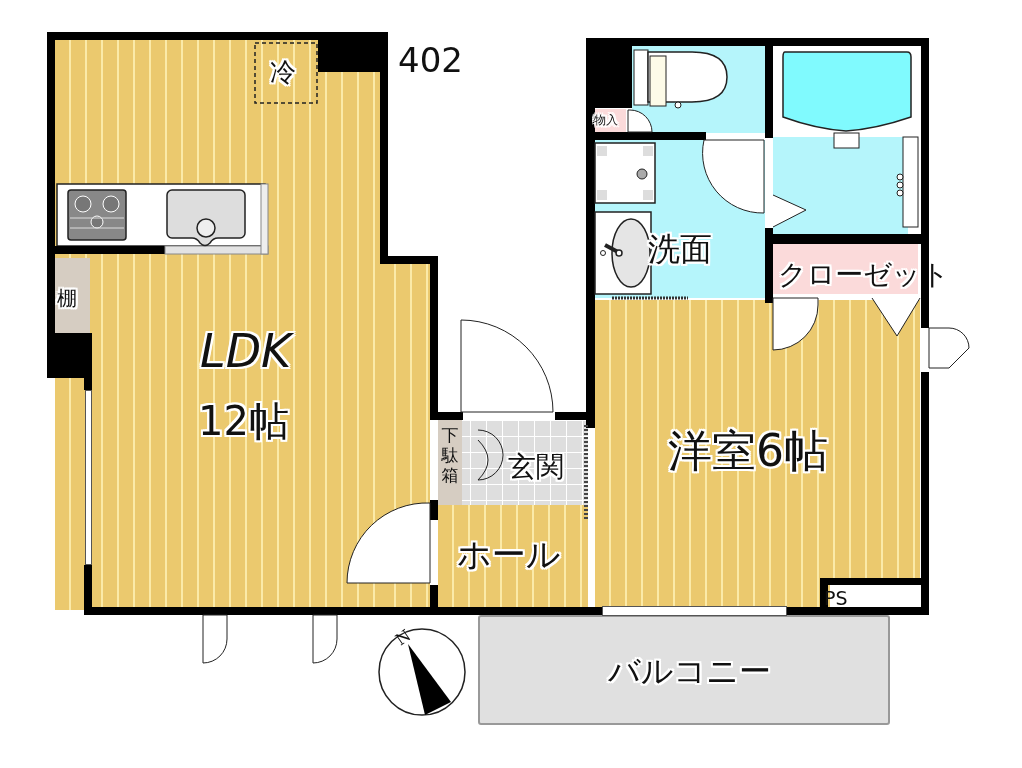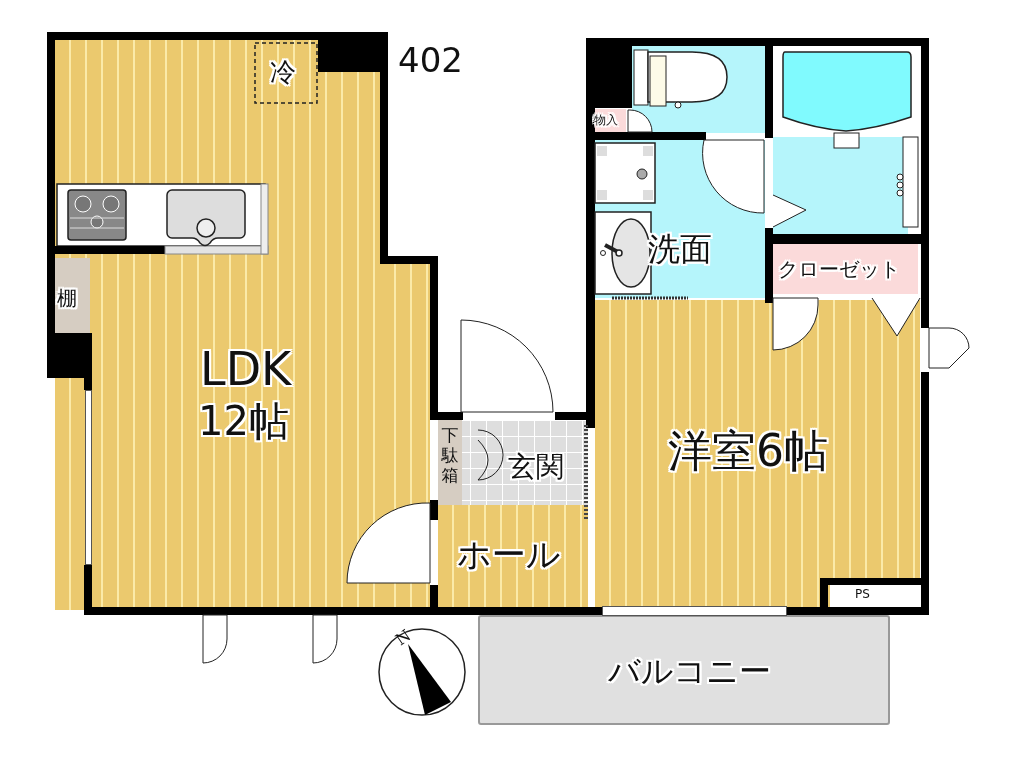--- a/index.html
+++ b/index.html
@@ -140,28 +140,28 @@
 
   <g>
     <circle cx="422" cy="672" r="43" fill="#fff" stroke="#222" stroke-width="1.5"></circle>
     <polygon points="408,644 451,702 425,715" fill="#000"></polygon>
   </g>
 </svg>
 
 <div class="plain" style="left:398px;top:40px;font-size:34px;">402</div>
 <div class="label" style="left:270px;top:55px;font-size:26px;">冷</div>
 <div class="label" style="left:57px;top:285px;font-size:20px;">棚</div>
-<div class="label" style="left:200px;top:342px;font-size:46px;">LDK</div>
+<div class="label" style="left:200px;top:324px;font-size:46px;font-style:italic;">LDK</div>
 <div class="label" style="left:198px;top:394px;font-size:40px;">12帖</div>
 <div class="label" style="left:594px;top:112px;font-size:12px;">物入</div>
 <div class="label" style="left:648px;top:228px;font-size:32px;">洗面</div>
-<div class="label" style="left:778px;top:256px;font-size:20px;">クローゼット</div>
+<div class="label" style="left:778px;top:256px;font-size:28px;">クローゼット</div>
 <div class="label" style="left:668px;top:422px;font-size:44px;">洋室6帖</div>
 <div class="abs" style="left:440px;top:425px;width:20px;font-size:17px;line-height:20px;text-align:center;color:#111;">
   <div>下</div>
   <div>駄</div>
   <div>箱</div>
 </div>
 <div class="label" style="left:508px;top:448px;font-size:28px;">玄関</div>
 <div class="label" style="left:457px;top:532px;font-size:34px;">ホール</div>
-<div class="plain" style="left:855px;top:587px;font-size:12px;">PS</div>
+<div class="plain" style="left:824px;top:587px;font-size:19px;">PS</div>
 <div class="label" style="left:608px;top:650px;font-size:32px;">バルコニー</div>
 <div class="plain" style="left:396px;top:628px;font-size:16px;font-family:'DejaVu Serif',serif;transform:rotate(-35deg);">N</div>
 
 </body></html>

